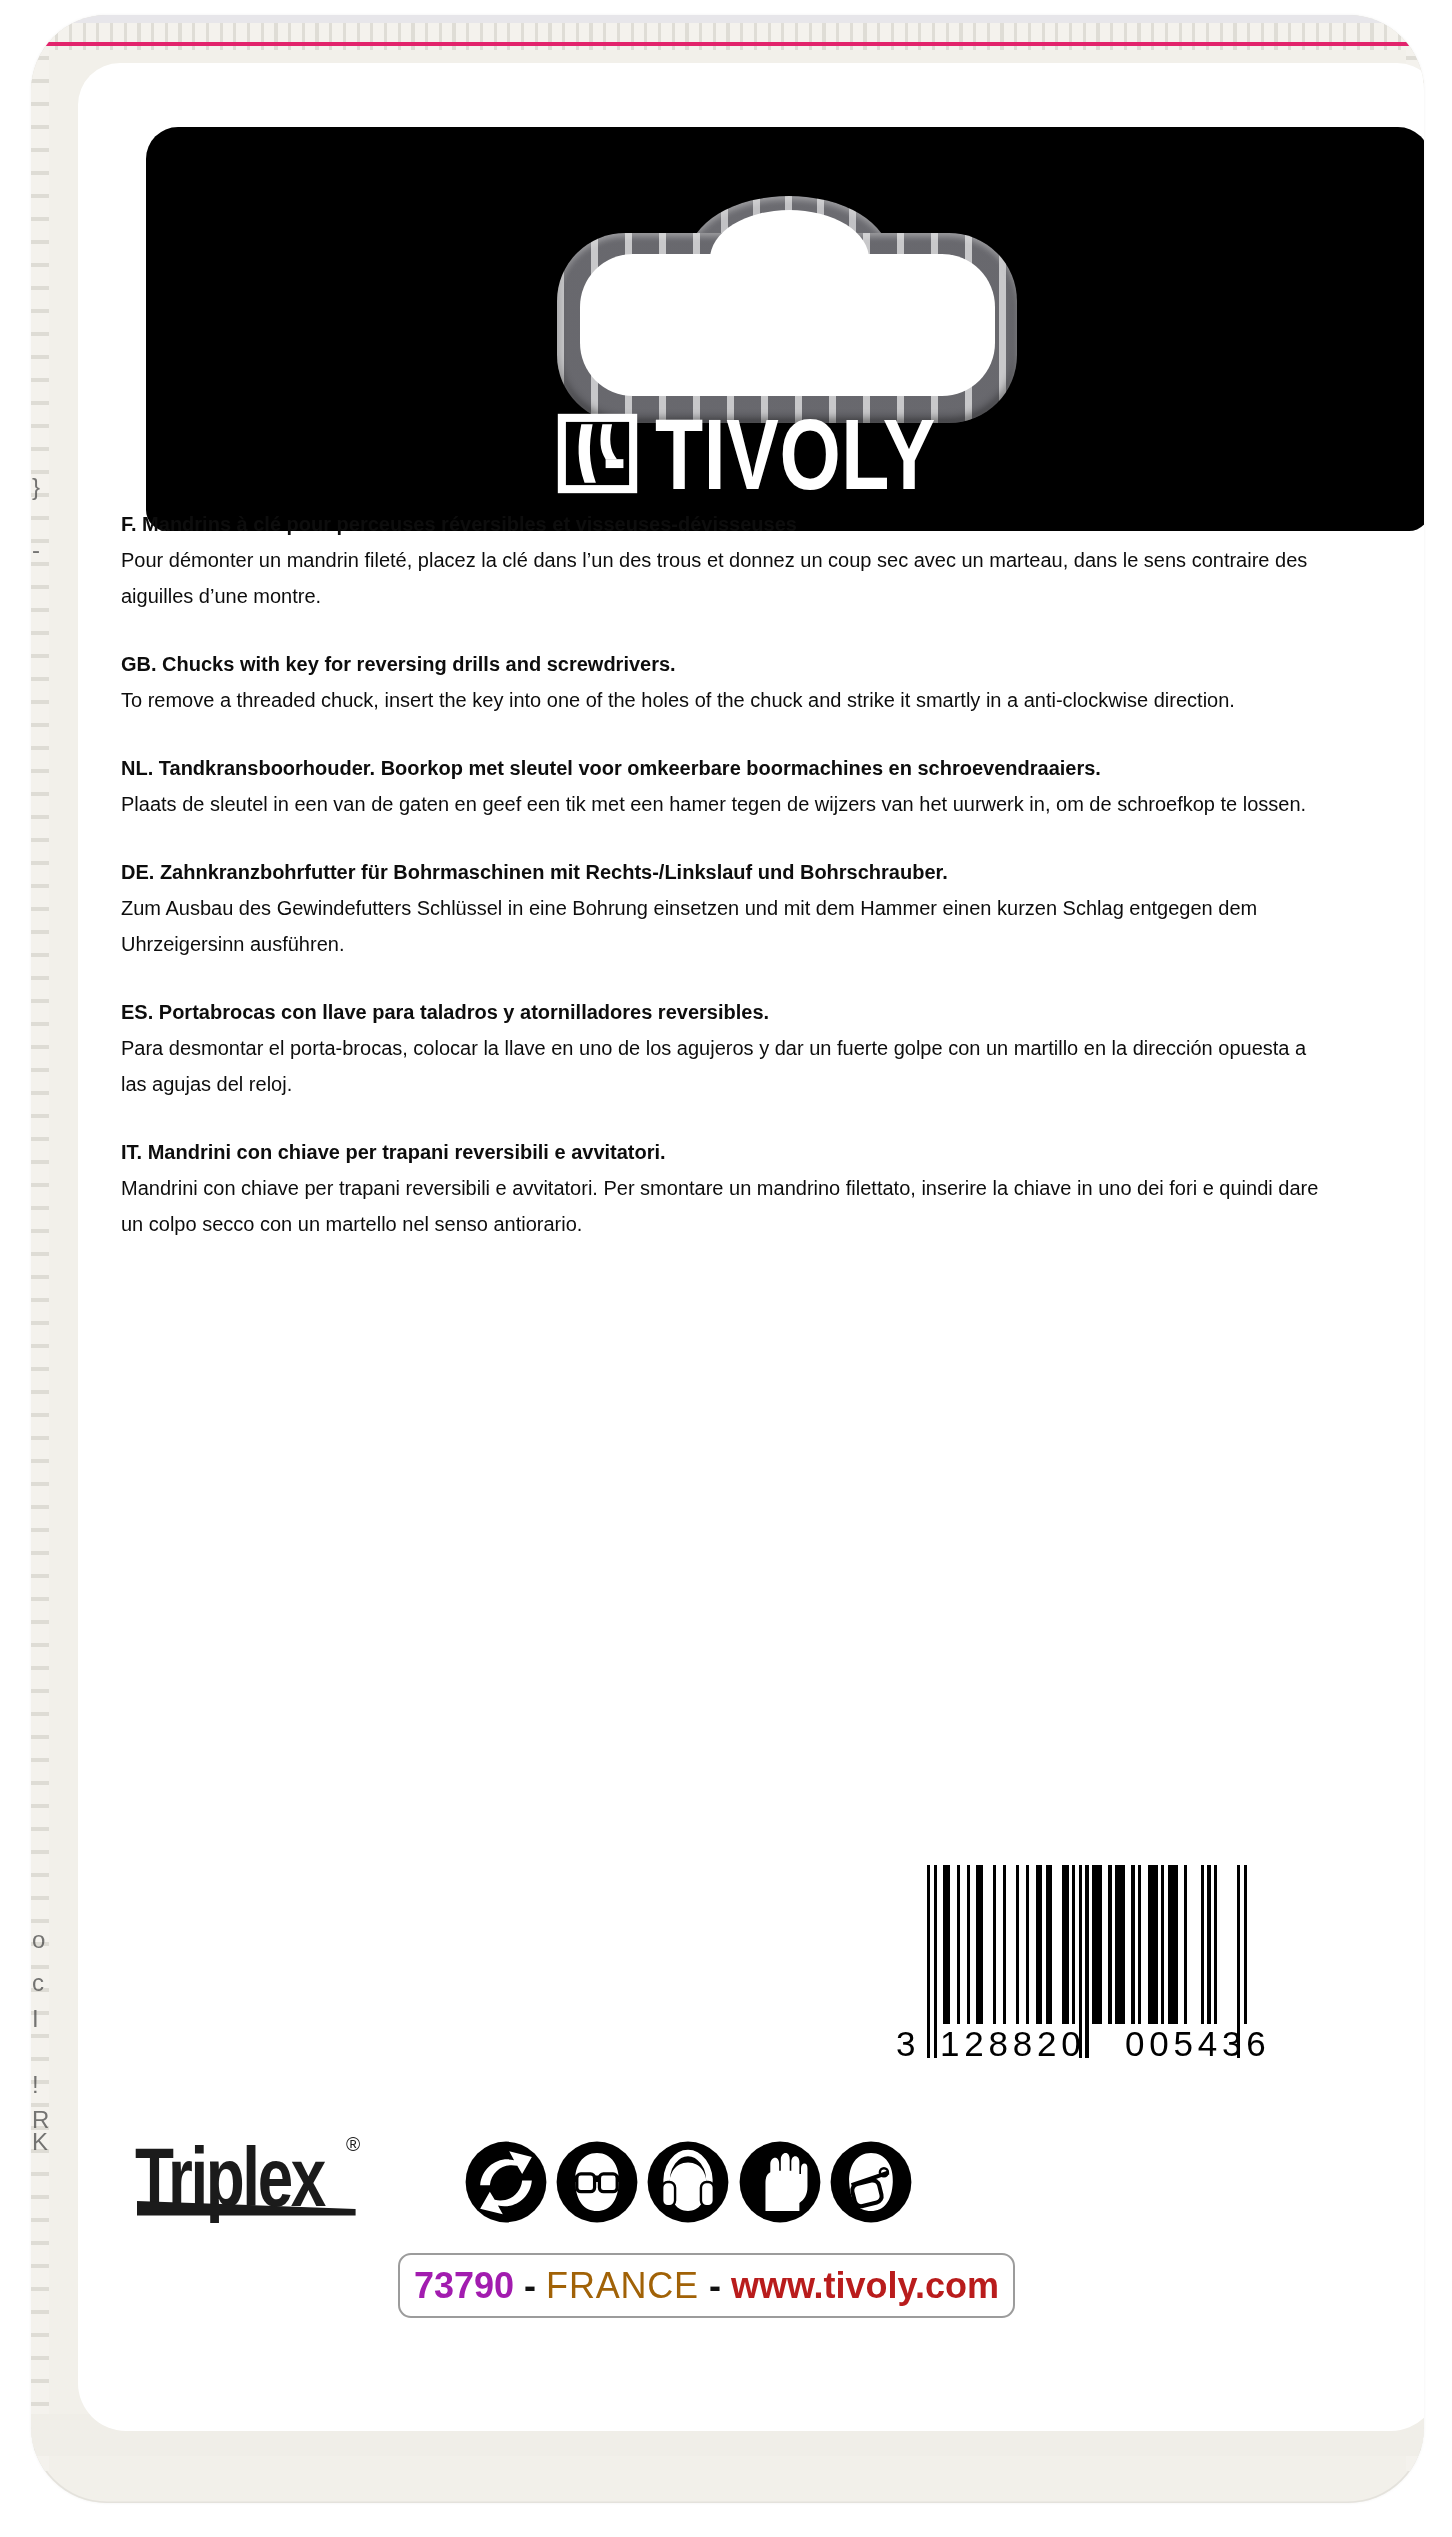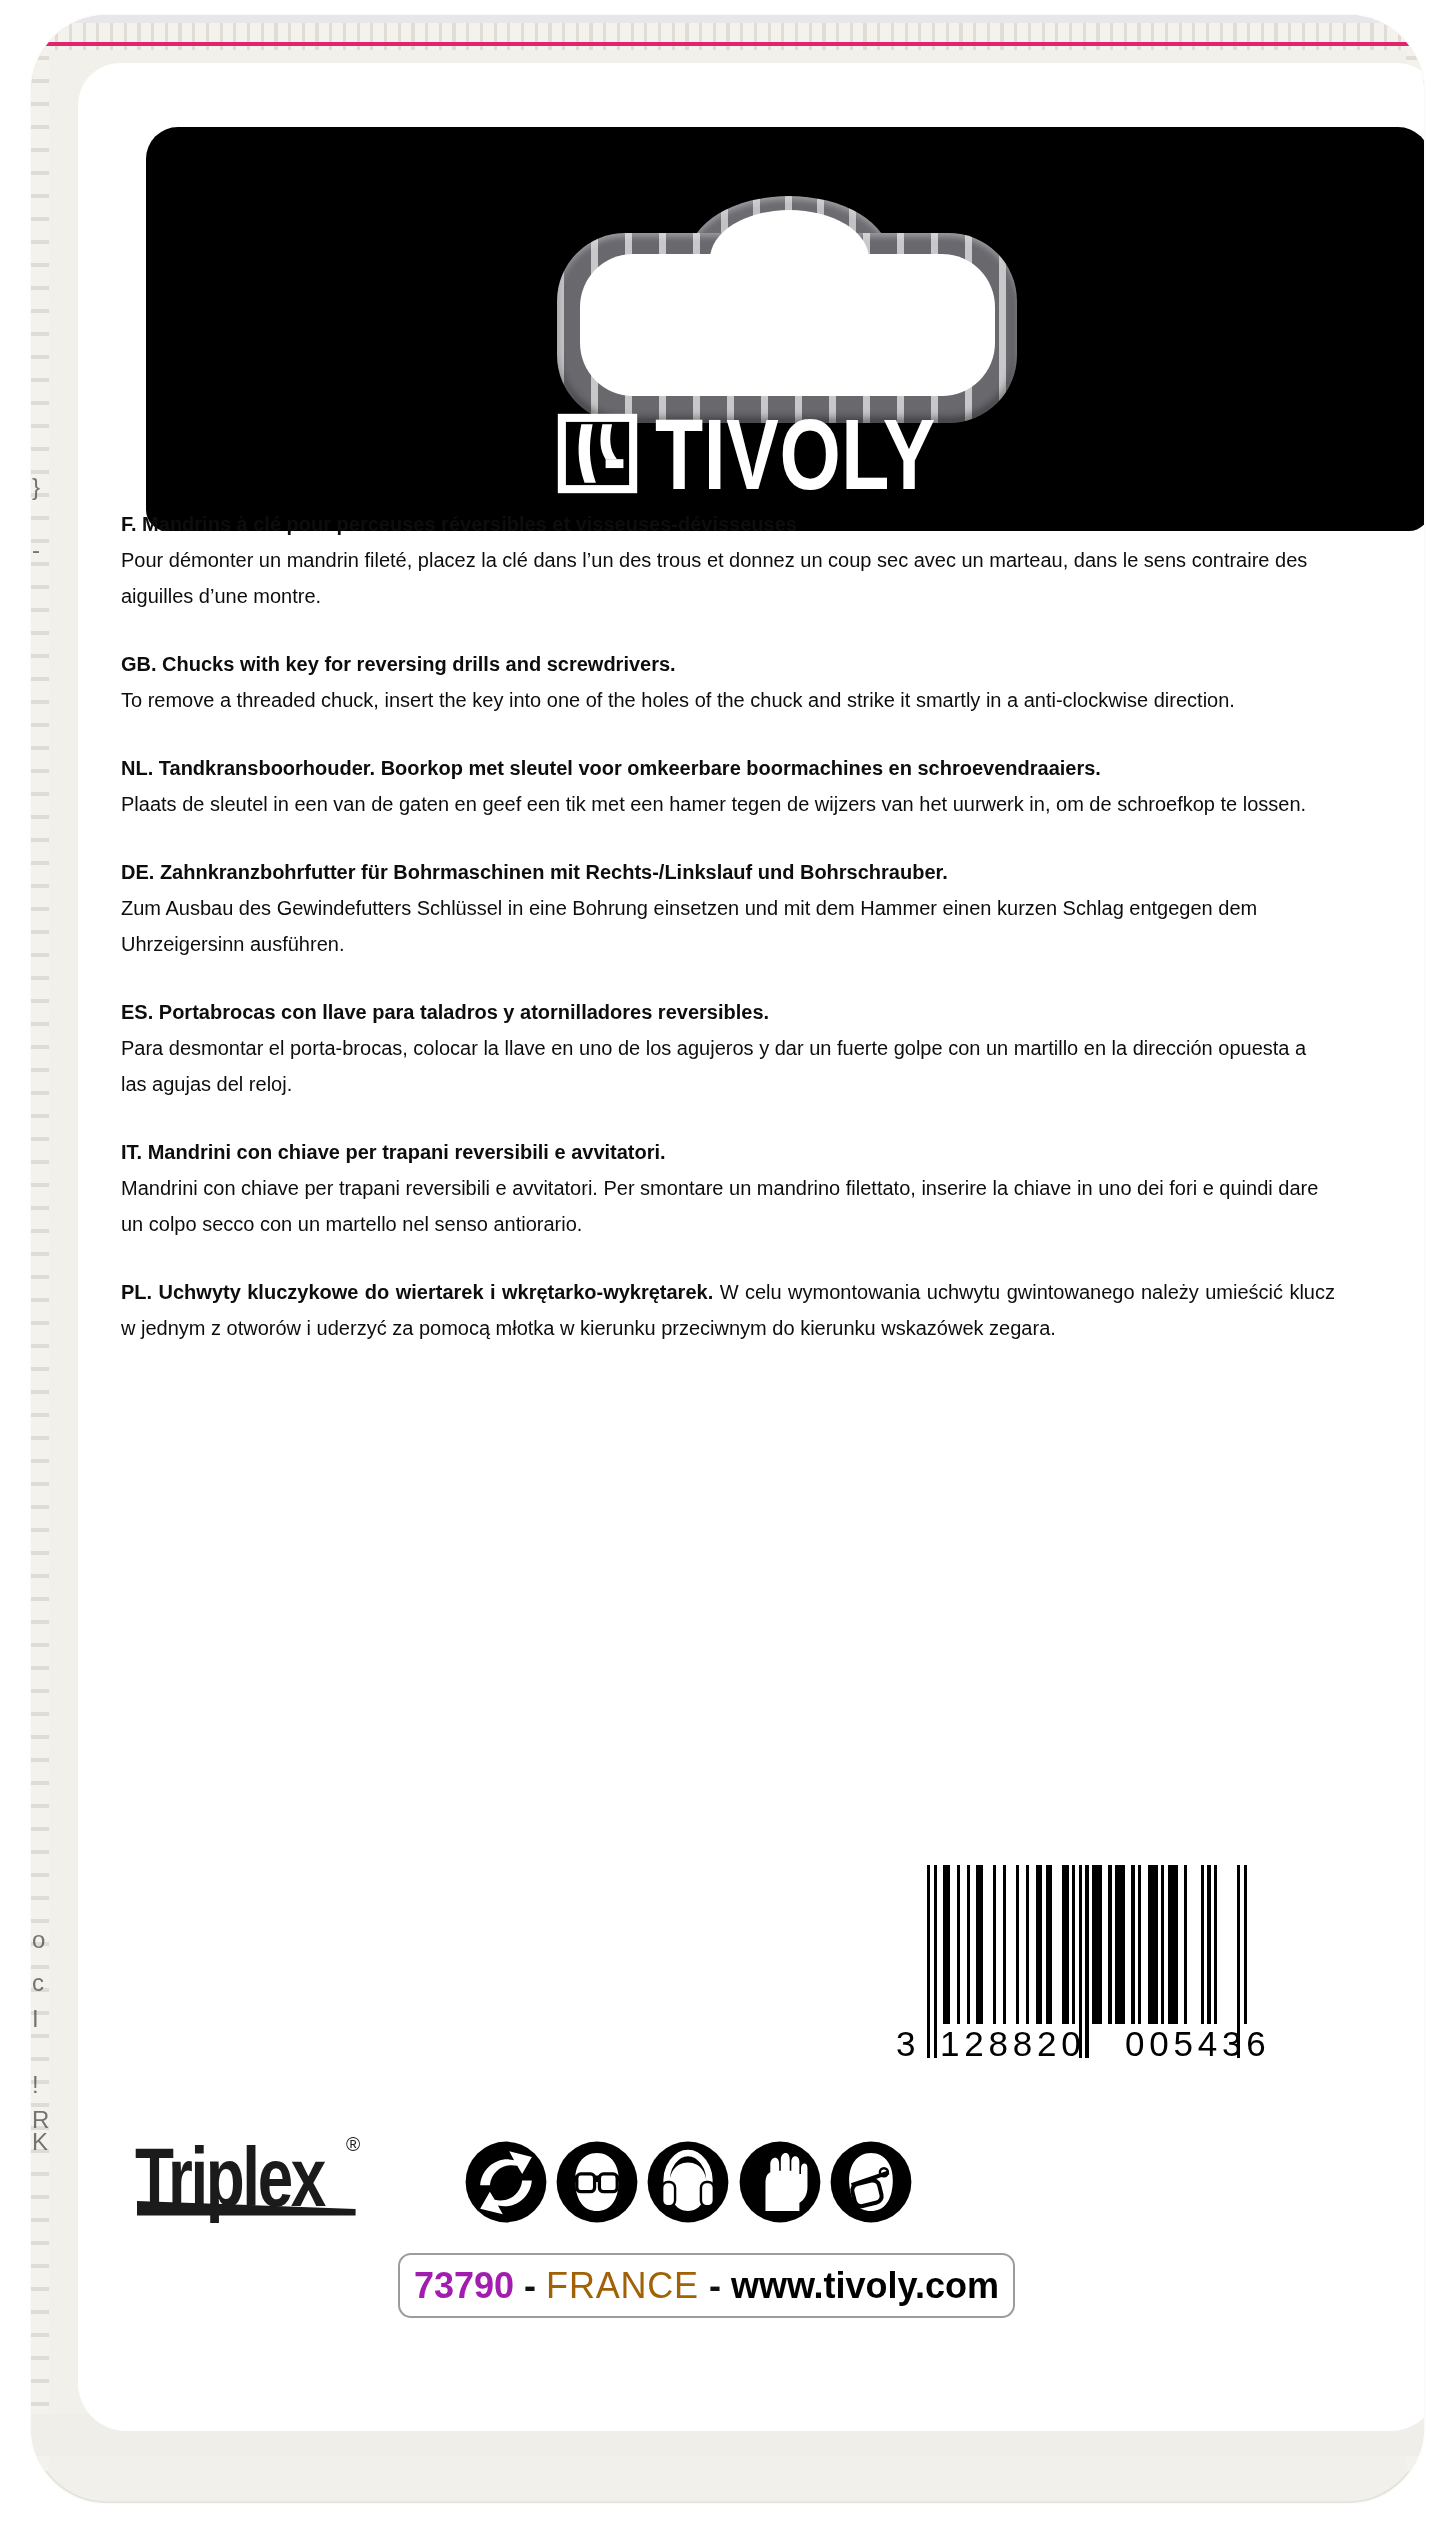--- a/index.html
+++ b/index.html
@@ -116,21 +116,20 @@
     </div>
   </div>
 
   <div class="sections" id="sections">
       <p class="sec"><b class="blk">F. Mandrins à clé pour perceuses réversibles et visseuses-dévisseuses</b><span>Pour démonter un mandrin fileté, placez la clé dans l’un des trous et donnez un coup sec avec un marteau, dans le sens contraire des aiguilles d’une montre.</span></p>
       <p class="sec"><b class="blk">GB. Chucks with key for reversing drills and screwdrivers.</b><span>To remove a threaded chuck, insert the key into one of the holes of the chuck and strike it smartly in a anti-clockwise direction.</span></p>
       <p class="sec"><b class="blk">NL. Tandkransboorhouder. Boorkop met sleutel voor omkeerbare boormachines en schroevendraaiers.</b><span>Plaats de sleutel in een van de gaten en geef een tik met een hamer tegen de wijzers van het uurwerk in, om de schroefkop te lossen.</span></p>
       <p class="sec"><b class="blk">DE. Zahnkranzbohrfutter für Bohrmaschinen mit Rechts-/Linkslauf und Bohrschrauber.</b><span>Zum Ausbau des Gewindefutters Schlüssel in eine Bohrung einsetzen und mit dem Hammer einen kurzen Schlag entgegen dem Uhrzeigersinn ausführen.</span></p>
       <p class="sec"><b class="blk">ES. Portabrocas con llave para taladros y atornilladores reversibles.</b><span>Para desmontar el porta-brocas, colocar la llave en uno de los agujeros y dar un fuerte golpe con un martillo en la dirección opuesta a las agujas del reloj.</span></p>
       <p class="sec"><b class="blk">IT. Mandrini con chiave per trapani reversibili e avvitatori.</b><span>Mandrini con chiave per trapani reversibili e avvitatori. Per smontare un mandrino filettato, inserire la chiave in uno dei fori e quindi dare un colpo secco con un martello nel senso antiorario.</span></p>
-      <p class="sec just"><b>PL. Uchwyty kluczykowe do wiertarek i wkrętarko-wykrętarek. </b><span>W celu wymontowania uchwytu gwintowanego należy umieścić klucz w jednym z otworów i uderzyć za pomocą młotka w kierunku przeciwnym do kierunku wskazówek zegara.</span></p>
     </div>
 
 
   <div class="barcode">
     <div class="bars" id="bars">
         <div class="bar on guard"></div>
         <div class="bar guard"></div>
         <div class="bar on guard"></div>
         <div class="bar"></div>
         <div class="bar"></div>
@@ -265,21 +264,21 @@
       <div><svg width="84" height="84" viewBox="0 0 104 104">
           <circle cx="52" cy="52" r="50" fill="#000"></circle>
           <path d="M52,16 C70,16 80,32 79,52 C78,76 68,88 52,88 C36,88 26,76 25,52 C24,32 34,16 52,16 Z" fill="#fff"></path>
           <circle cx="68" cy="40" r="5" fill="#fff" stroke="#000" stroke-width="3"></circle>
           <path d="M28,56 L74,40" stroke="#000" stroke-width="5"></path>
           <rect x="30" y="52" width="34" height="28" rx="8" transform="rotate(-14 47 66)" fill="#fff" stroke="#000" stroke-width="5"></rect>
         </svg></div>
     </div>
 
   <div class="plate">
-    <span class="code">73790</span><span class="sep"> - </span><span class="country">FRANCE</span><span class="sep"> - </span><span class="url" id="plate-url" style="color: #000000;">www.tivoly.com</span>
+    <span class="code">73790</span><span class="sep"> - </span><span class="country">FRANCE</span><span class="sep"> - </span><span class="url" id="plate-url" style="color: #b91c1c;">www.tivoly.com</span>
   </div>
 
   <div id="edge-glyphs">
       <div class="edge-glyph" style="top: 473px;">}</div>
       <div class="edge-glyph" style="top: 536px;">-</div>
       <div class="edge-glyph" style="top: 1926px;">o</div>
       <div class="edge-glyph" style="top: 1969px;">c</div>
       <div class="edge-glyph" style="top: 2005px;">I</div>
       <div class="edge-glyph" style="top: 2071px;">!</div>
       <div class="edge-glyph" style="top: 2106px;">R</div>

